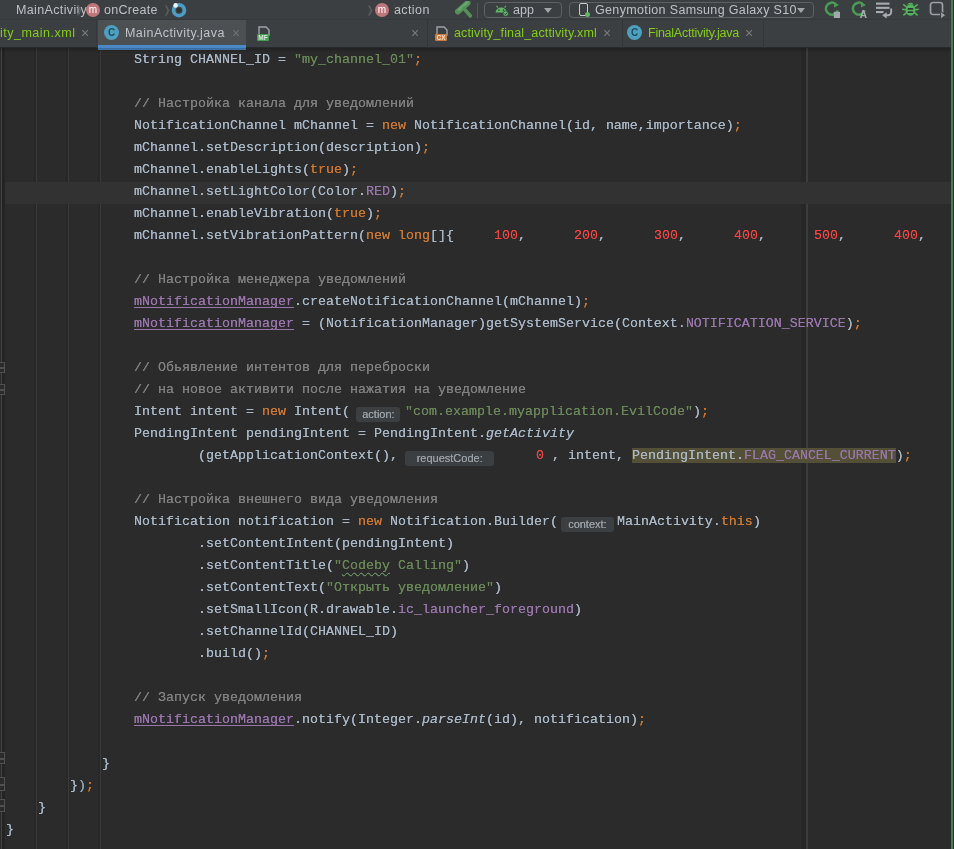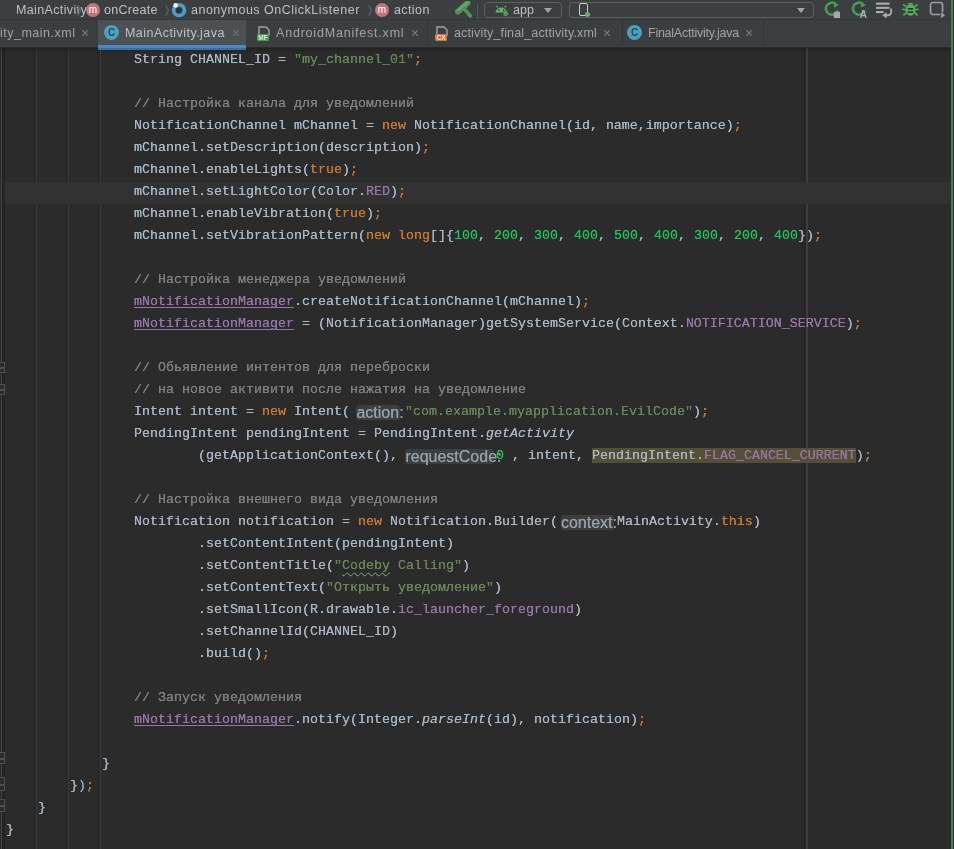--- a/index.html
+++ b/index.html
@@ -2,34 +2,34 @@
 <html><head><meta charset="utf-8"><style>
 * { margin:0; padding:0; box-sizing:border-box; }
 html,body { width:954px; height:849px; overflow:hidden; background:#2b2b2b; }
 body { position:relative; font-family:"Liberation Sans", sans-serif; }
 #toolbar { position:absolute; left:0; top:0; width:954px; height:20px; background:#3c3f41; border-bottom:1px solid #353839; }
 #tabbar { position:absolute; left:0; top:20px; width:954px; height:28px; background:#3c3f41; border-bottom:1px solid #282b2d; }
 #editor { position:absolute; left:0; top:48px; width:954px; height:801px; background:#2b2b2b; }
 .bc { position:absolute; top:0; height:20px; line-height:20px; font-size:12.5px; color:#bcc1c6; white-space:nowrap; }
 .bcsep { position:absolute; top:0; height:20px; line-height:19px; font-size:10px; color:#5b5e60; transform:scaleX(0.8); }
 .cicon { position:absolute; border-radius:50%; text-align:center; }
-.tabtext { position:absolute; top:0; height:28px; line-height:27px; font-size:12.5px; color:#a3a3a3; white-space:nowrap; }
+.tabtext { position:absolute; top:0; height:28px; line-height:27px; font-size:12.5px; color:#84cc16; white-space:nowrap; }
 .tabx { position:absolute; top:0; height:28px; line-height:26px; font-size:14px; color:#797e82; }
 .code { position:absolute; left:6px; top:1px; text-shadow:0 0 0.25px; font-family:"Liberation Mono", monospace; font-size:13.33px; line-height:22px; white-space:pre; color:#a9b7c6; z-index:2; }
 .code div { height:22px; }
 .k { color:#cc7832; }
 .s { color:#6a8759; }
 .c { color:#808080; }
-.n { color:#22c55e; }
+.n { color:#ef4444;margin-left:40px; }
 .f { color:#9876aa; text-decoration:underline; text-underline-offset:2px; text-decoration-thickness:1px; }
 .p { color:#9876aa; }
 .it { font-style:italic;text-align:right; }
 .semi { color:#cc7832; }
 .pb { color:#8fa8bf; }
-.badge { display:inline-block; height:15px; line-height:15px; border-radius:3px; background:#3c3f42; color:#99a0a6; font-family:"Liberation Sans",sans-serif; font-size:16px; text-align:center; vertical-align:-2.5px; }
+.badge { display:inline-block; height:15px; line-height:15px; border-radius:3px; background:#3c3f42; color:#99a0a6; font-family:"Liberation Sans",sans-serif; font-size:11px; text-align:center; vertical-align:-2.5px; }
 .hl { background:#544f37;text-align:right; }
 .wavy { text-decoration:underline wavy #6c8f68; text-decoration-thickness:1px; text-underline-offset:3px; }
 .guide { position:absolute; top:0; height:801px; }
 </style></head>
 <body>
 <div id="editor">
   <div class="guide" style="left:34px;width:1.5px;background:#282828"></div>
   <div class="guide" style="left:36.2px;width:1px;background:#393939"></div>
   <div class="guide" style="left:66px;width:1.5px;background:#282828"></div>
   <div class="guide" style="left:68.2px;width:1px;background:#393939"></div>
@@ -63,21 +63,20 @@
   <span style="position:absolute;left:97.5px;top:0;width:148px;height:28px;background:#4c5053"></span>
   <span style="position:absolute;left:97.5px;top:25px;width:148px;height:4.5px;background:#4a88c7"></span>
   <span class="cicon" style="left:104px;top:5px;width:15px;height:15px;background:#4f9fbe;color:#1c4d61;font-size:10px;font-weight:bold;line-height:15px">C</span>
   <span class="tabtext" style="left:125px;color:#bdc3c9;letter-spacing:0.45px">MainActivity.java</span>
   <span class="tabx" style="left:232px;color:#6e7376">×</span>
   <svg style="position:absolute;left:256px;top:6px" width="16" height="16" viewBox="0 0 16 16">
     <path d="M3 1 h7 l3 3 v5 h-10 z" fill="none" stroke="#9fa4a8" stroke-width="1.4"></path>
     <rect x="1" y="8" width="12" height="7" rx="1" fill="#499c54"></rect>
     <text x="7" y="14" font-family="Liberation Sans" font-size="6.5" font-weight="bold" fill="#d9e7da" text-anchor="middle">MF</text>
   </svg>
-  <span class="tabtext" style="left:276px;letter-spacing:0.8px">AndroidManifest.xml</span>
   <span class="tabx" style="left:411px">×</span>
   <svg style="position:absolute;left:434px;top:6px" width="16" height="16" viewBox="0 0 16 16">
     <path d="M3 1 h7 l3 3 v5 h-10 z" fill="none" stroke="#9fa4a8" stroke-width="1.4"></path>
     <rect x="1" y="8" width="12" height="7" rx="1" fill="#c97a3c"></rect>
     <text x="7" y="14" font-family="Liberation Sans" font-size="6.5" font-weight="bold" fill="#f3e3d4" text-anchor="middle">CX</text>
   </svg>
   <span class="tabtext" style="left:454px;letter-spacing:0.15px">activity_final_acttivity.xml</span>
   <span class="tabx" style="left:603px">×</span>
   <span class="cicon" style="left:627px;top:5px;width:15px;height:15px;background:#4f9fbe;color:#1c4d61;font-size:10px;font-weight:bold;line-height:15px">C</span>
   <span class="tabtext" style="left:648px;letter-spacing:-0.25px">FinalActtivity.java</span>
@@ -87,21 +86,20 @@
   <span class="bc" style="left:16px;letter-spacing:0.36px">MainActivity</span>
   <span class="bcsep" style="left:75px">❯</span>
   <span class="cicon" style="left:86px;top:3px;width:14px;height:14px;background:#c0777c;color:#fff;font-size:10px;line-height:14px">m</span>
   <span class="bc" style="left:104px;letter-spacing:0.3px">onCreate</span>
   <span class="bcsep" style="left:163px">❯</span>
   <svg style="position:absolute;left:171px;top:2px" width="16" height="16" viewBox="0 0 16 16">
     <circle cx="8" cy="8.2" r="5.4" fill="none" stroke="#4a9dc4" stroke-width="3.8"></circle>
     <circle cx="8" cy="8.2" r="2.1" fill="#2e3133"></circle>
     <circle cx="4.6" cy="3.4" r="2.3" fill="#e9f3f8"></circle>
   </svg>
-  <span class="bc" style="left:191px;letter-spacing:0.5px">anonymous OnClickListener</span>
   <span class="bcsep" style="left:366px">❯</span>
   <span class="cicon" style="left:375px;top:3px;width:14px;height:14px;background:#c0777c;color:#fff;font-size:10px;line-height:14px">m</span>
   <span class="bc" style="left:394px;letter-spacing:0.4px">action</span>
   <svg style="position:absolute;left:455px;top:1px" width="19" height="17" viewBox="0 0 19 17">
     <line x1="2.8" y1="10.6" x2="12.6" y2="2.0" stroke="#549158" stroke-width="5.8" stroke-linecap="round"></line>
     <line x1="3.8" y1="8.8" x2="12.4" y2="1.4" stroke="#6aa56f" stroke-width="2.4" stroke-linecap="round"></line>
     <line x1="8.8" y1="7.4" x2="15.2" y2="14.8" stroke="#549158" stroke-width="3.6" stroke-linecap="round"></line>
   </svg>
   <span style="position:absolute;left:477px;top:2.5px;width:1px;height:15px;background:#54575a"></span>
   <span style="position:absolute;left:484px;top:2px;width:78px;height:16px;border:1px solid #5e6163;border-radius:4px"></span>
@@ -112,20 +110,21 @@
     <circle cx="4.9" cy="6.1" r="0.85" fill="#3c3f41"></circle>
     <circle cx="9.5" cy="6.1" r="0.85" fill="#3c3f41"></circle>
     <circle cx="11.7" cy="9.6" r="2.7" fill="#5fb765" stroke="#3c3f41" stroke-width="0.7"></circle>
     <path d="M10.4 9.6 l1 1.1 l1.9-2.1" stroke="#3c3f41" stroke-width="1" fill="none"></path>
   </svg>
   <span class="bc" style="left:513px;color:#bcc1c6">app</span>
   <span style="position:absolute;left:544px;top:8px;width:0;height:0;border-left:4.5px solid transparent;border-right:4.5px solid transparent;border-top:5px solid #9fa5a8"></span>
   <span style="position:absolute;left:569px;top:2px;width:245px;height:16px;border:1px solid #5e6163;border-radius:4px"></span>
   <span style="position:absolute;left:579px;top:3px;width:9px;height:13px;border:1.4px solid #c5cacd;border-radius:2px"></span>
   <span style="position:absolute;left:585px;top:12px;width:5px;height:5px;border-radius:50%;background:#5fb765"></span>
+  <span class="bc" style="left:595px;color:#bcc1c6;letter-spacing:0.35px">Genymotion Samsung Galaxy S10</span>
   <span style="position:absolute;left:797px;top:8px;width:0;height:0;border-left:4.5px solid transparent;border-right:4.5px solid transparent;border-top:5px solid #9fa5a8"></span>
   <svg style="position:absolute;left:823px;top:1px" width="19" height="18" viewBox="0 0 19 18">
     <path d="M12.9 3.1 A6.0 6.0 0 1 0 14.7 9.3" fill="none" stroke="#499c54" stroke-width="2.5"></path>
     <path d="M11.0 1.2 L16.0 3.9 L11.0 6.4 z" fill="#499c54"></path>
     <rect x="10.8" y="10.8" width="6.2" height="6.2" fill="#a4a9ad"></rect>
   </svg>
   <svg style="position:absolute;left:850px;top:1px" width="19" height="18" viewBox="0 0 19 18">
     <path d="M12.9 3.1 A6.0 6.0 0 1 0 14.7 9.3" fill="none" stroke="#499c54" stroke-width="2.5"></path>
     <path d="M11.0 1.2 L16.0 3.9 L11.0 6.4 z" fill="#499c54"></path>
     <text x="13.4" y="17.0" font-family="Liberation Sans" font-size="10" font-weight="bold" fill="#aaafb3" text-anchor="middle">A</text>

